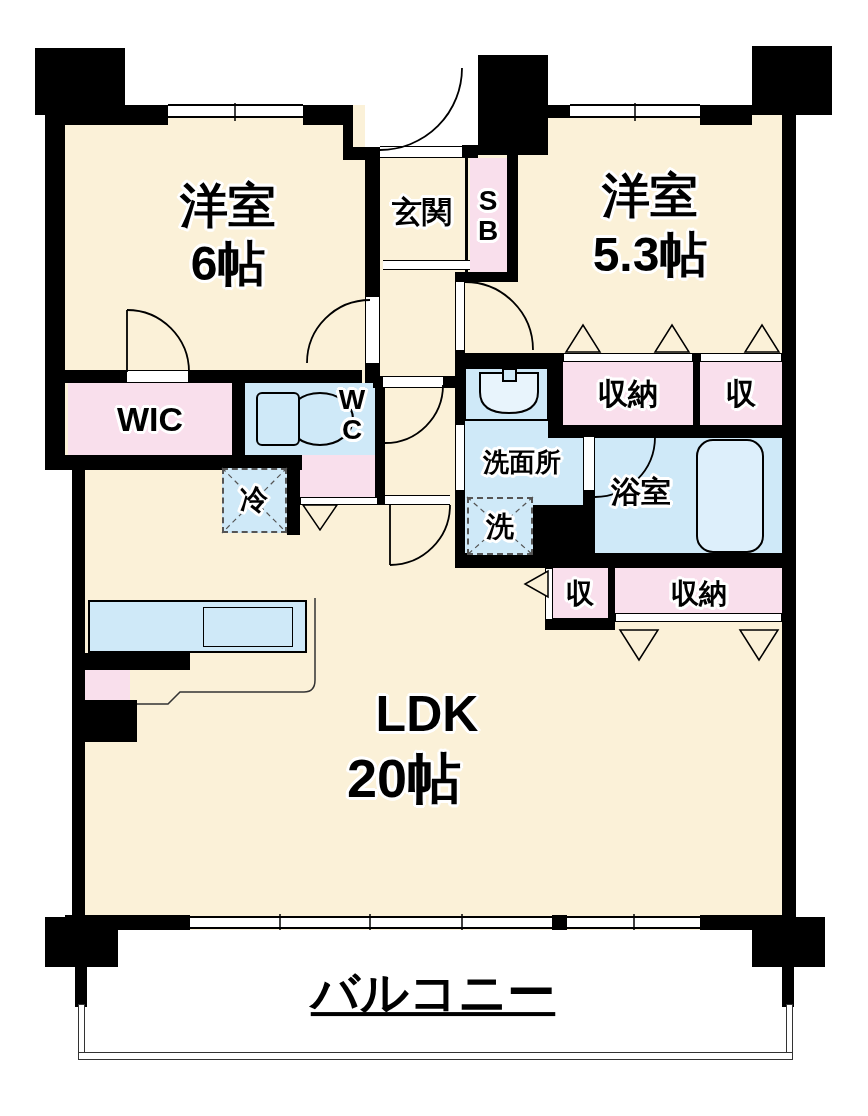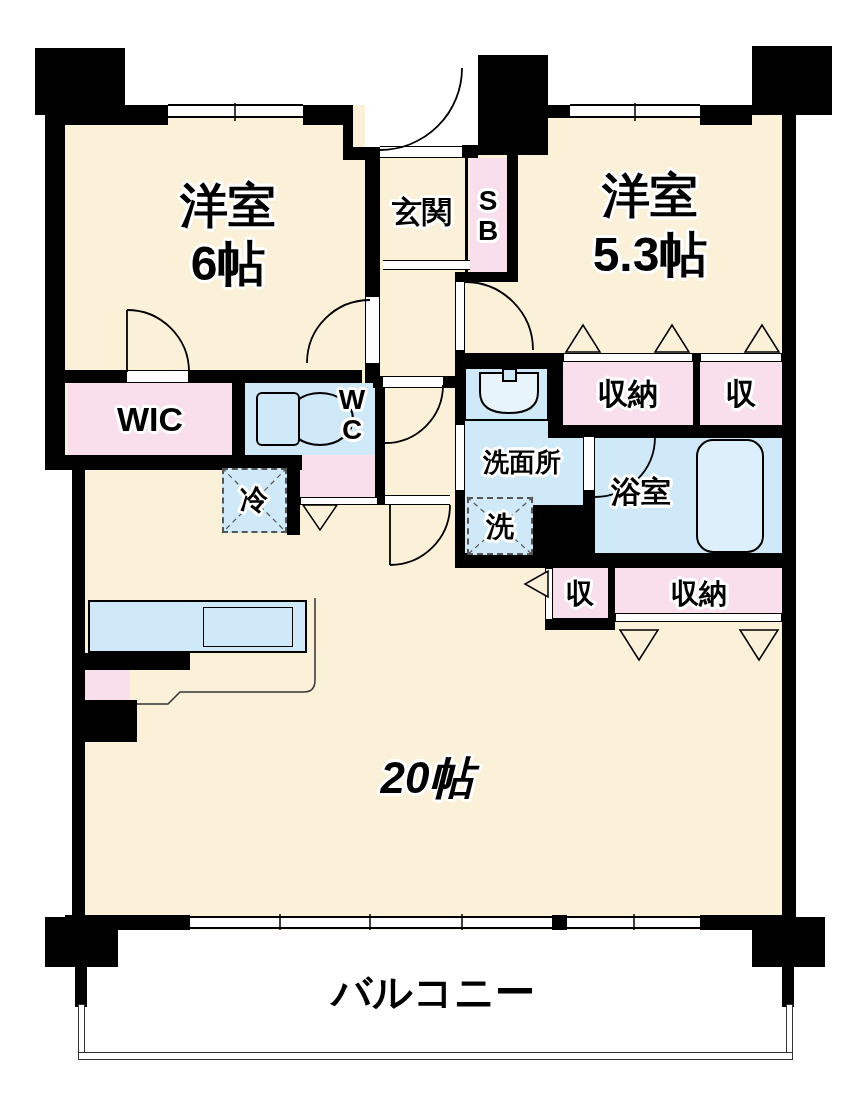--- a/index.html
+++ b/index.html
@@ -176,34 +176,35 @@
       <rect x="503" y="369" width="13" height="12" fill="#cfe9f8" stroke="#000" stroke-width="2"></rect>
     </g>
 
     <rect x="697" y="440" width="66" height="112" rx="16" fill="#ddeffb" stroke="#000" stroke-width="2"></rect>
   </svg>
 
   <div class="lbl" style="left:228px;top:206px;font-size:48px;">洋室</div>
   <div class="lbl" style="left:228px;top:264px;font-size:48px;">6帖</div>
   <div class="lbl" style="left:650px;top:196px;font-size:48px;">洋室</div>
   <div class="lbl" style="left:650px;top:255px;font-size:48px;">5.3帖</div>
-  <div class="lbl" style="left:427px;top:778px;font-size:44px;font-style:italic;">20帖</div>
+  <div class="lbl" style="left:427px;top:714px;font-size:50px;">LDK</div>
+  <div class="lbl" style="left:404px;top:778px;font-size:54px;">20帖</div>
   <div class="lbl" style="left:422px;top:212px;font-size:30px;">玄関</div>
   <div class="lbl" style="left:488px;top:216px;font-size:28px;">
     <span style="display:block;">S</span>
     <span style="display:block;">B</span>
   </div>
   <div class="lbl" style="left:150px;top:419px;font-size:34px;">WIC</div>
   <div class="lbl" style="left:352px;top:415px;font-size:28px;">
     <span style="display:block;">W</span>
     <span style="display:block;">C</span>
   </div>
   <div class="lbl" style="left:522px;top:462px;font-size:26px;">洗面所</div>
   <div class="lbl" style="left:500px;top:527px;font-size:28px;">洗</div>
   <div class="lbl" style="left:641px;top:492px;font-size:30px;">浴室</div>
   <div class="lbl" style="left:254px;top:500px;font-size:28px;">冷</div>
   <div class="lbl" style="left:628px;top:394px;font-size:30px;">収納</div>
   <div class="lbl" style="left:741px;top:394px;font-size:30px;">収</div>
   <div class="lbl" style="left:580px;top:594px;font-size:28px;">収</div>
   <div class="lbl" style="left:699px;top:594px;font-size:28px;">収納</div>
-  <div class="lbl" style="left:433px;top:993px;font-size:40px;">バルコニー</div>
+  <div class="lbl" style="left:433px;top:993px;font-size:48px;text-decoration:underline;">バルコニー</div>
 
 </div>
 
 </body></html>

